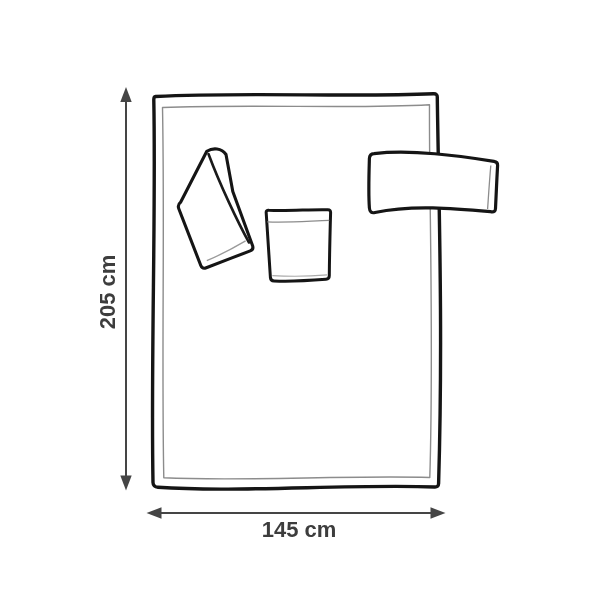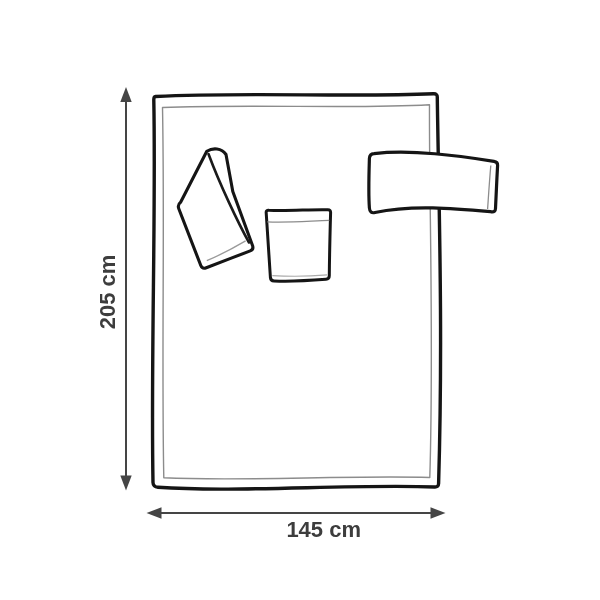--- a/index.html
+++ b/index.html
@@ -105,15 +105,15 @@
 
     <g>
       <line x1="159" y1="513" x2="433" y2="513" stroke="#454545" stroke-width="2"></line>
       <polygon points="146.5,513 161.5,507.3 161.5,518.7" fill="#454545"></polygon>
       <polygon points="445.5,513 430.5,507.3 430.5,518.7" fill="#454545"></polygon>
     </g>
   </svg>
 
   <div class="dim-label vertical" style="left:48px; top:279px; width:120px;">205 cm</div>
 
-  <div class="dim-label" style="left:237px; top:517px; width:124px;text-align:right;">145 cm</div>
+  <div class="dim-label" style="left:237px; top:517px; width:124px;">145 cm</div>
 
 </div>
 
 </body></html>

